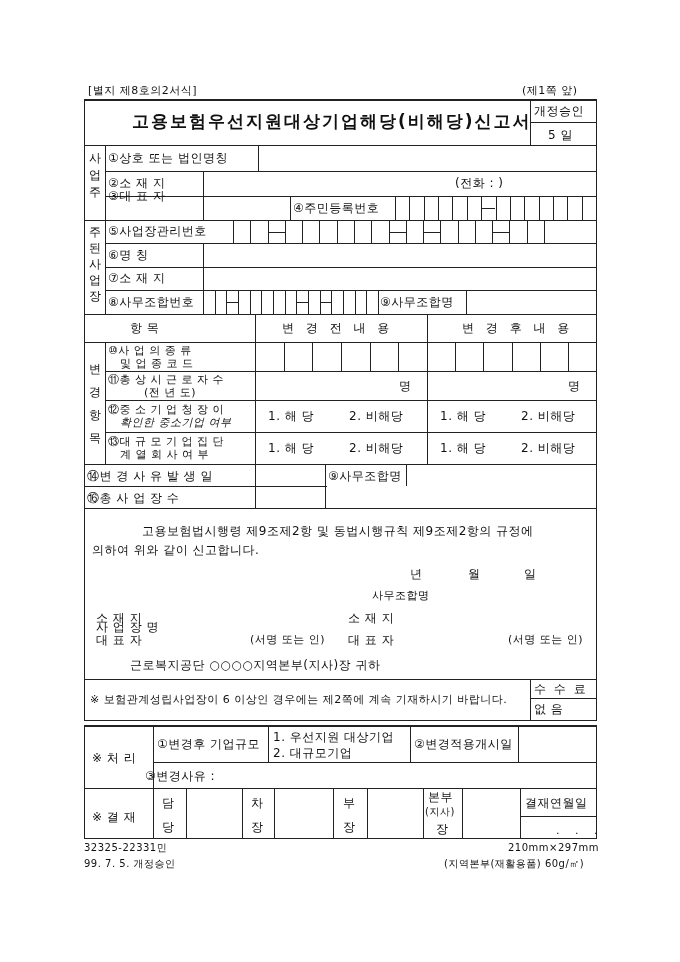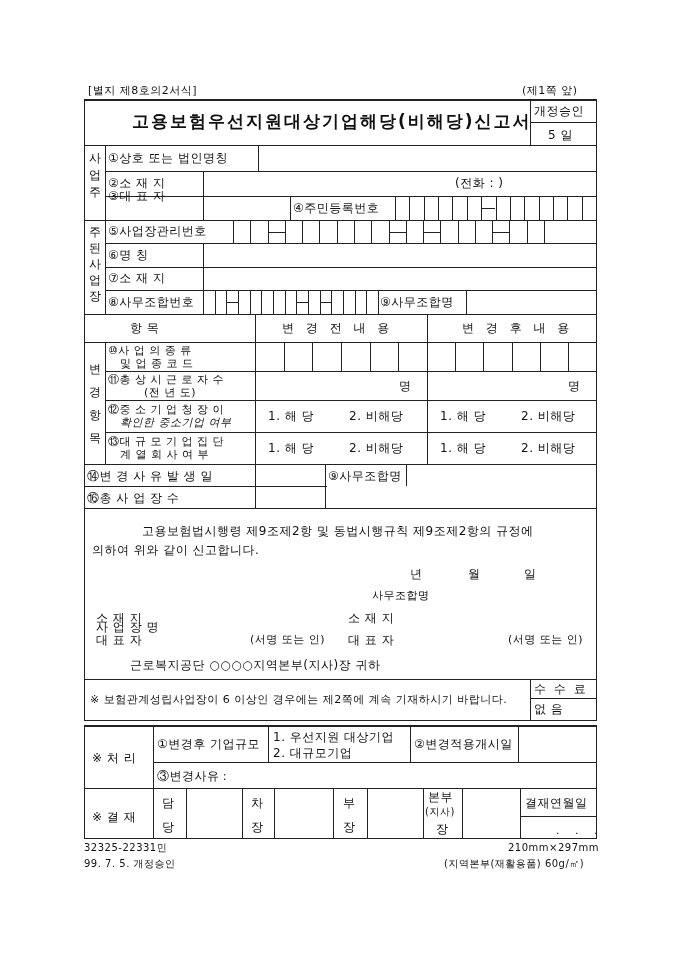--- a/index.html
+++ b/index.html
@@ -239,21 +239,21 @@
 <div class="vl" style="left:268px;top:725px;height:37px;"></div>
 <div class="vl" style="left:410px;top:725px;height:37px;"></div>
 <div class="vl" style="left:518px;top:725px;height:37px;"></div>
 
 <div class="t" style="left:92px;top:751px;">※ 처   리</div>
 <div class="t" style="left:157px;top:737px;">①변경후 기업규모</div>
 <div class="t" style="left:273px;top:730px;">1. 우선지원  대상기업</div>
 <div class="t" style="left:273px;top:746px;">2. 대규모기업</div>
 <div class="t" style="left:414px;top:737px;">②변경적용개시일</div>
 <div style="position:absolute;left:520px;top:727px;width:74px;height:34px;"></div>
-<div class="t" style="left:157px;top:769px;font-family:Liberation Serif, serif;">③변경사유 :</div>
+<div class="t" style="left:145px;top:769px;">③변경사유 :</div>
 <div style="position:absolute;left:240px;top:764px;width:354px;height:23px;"></div>
 
 <div class="vl" style="left:186px;top:788px;height:50px;"></div>
 <div class="vl" style="left:242px;top:788px;height:50px;"></div>
 <div class="vl" style="left:274px;top:788px;height:50px;"></div>
 <div class="vl" style="left:333px;top:788px;height:50px;"></div>
 <div class="vl" style="left:367px;top:788px;height:50px;"></div>
 <div class="vl" style="left:423px;top:788px;height:50px;"></div>
 <div class="vl" style="left:462px;top:788px;height:50px;"></div>
 <div class="vl" style="left:520px;top:788px;height:50px;"></div>

